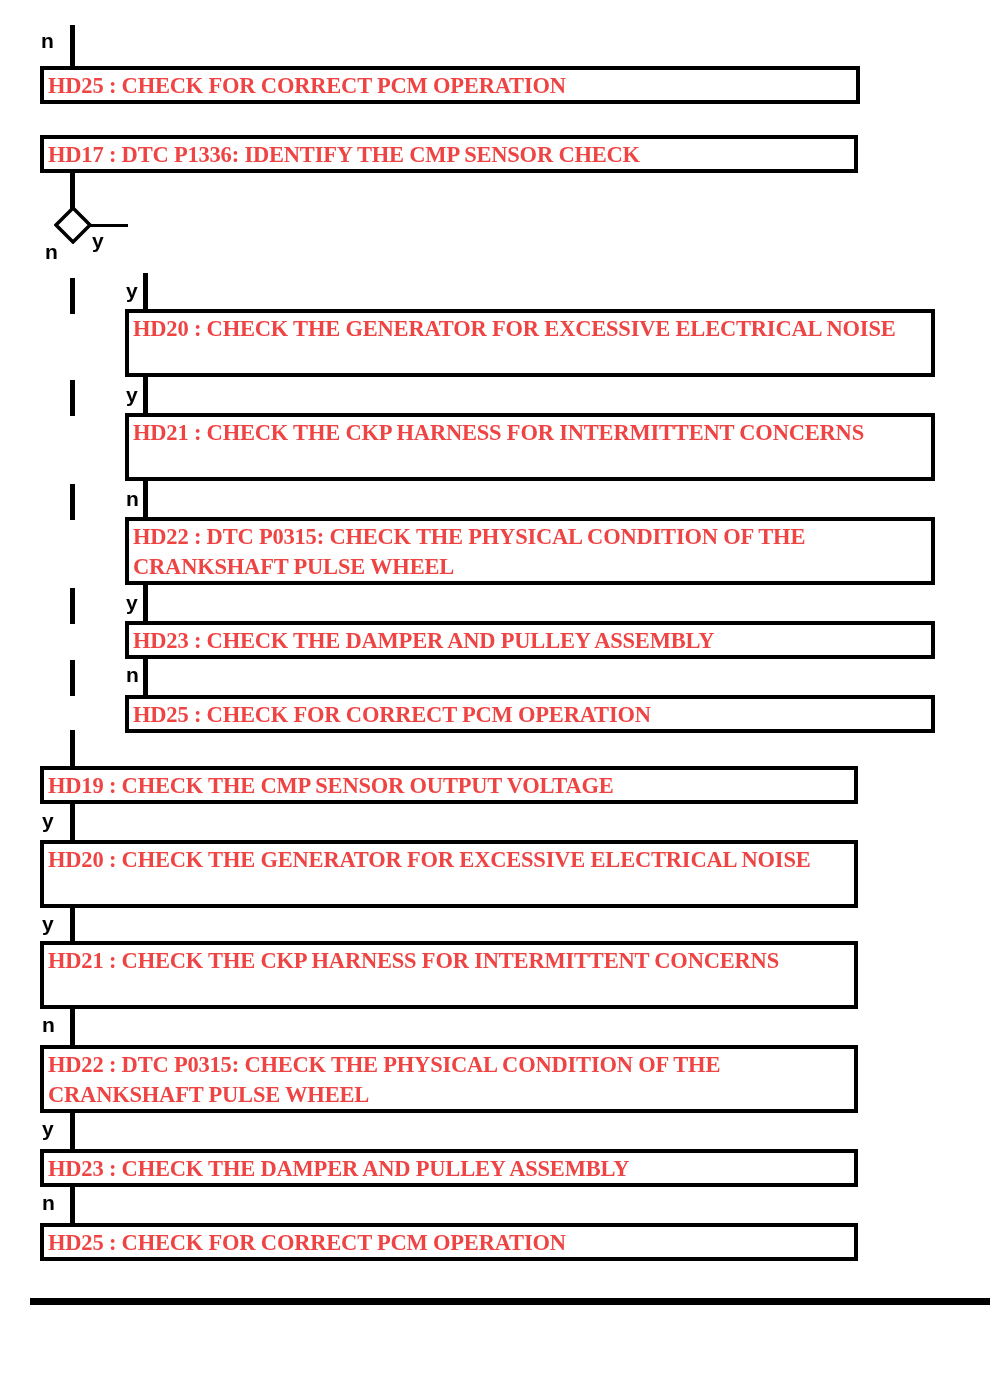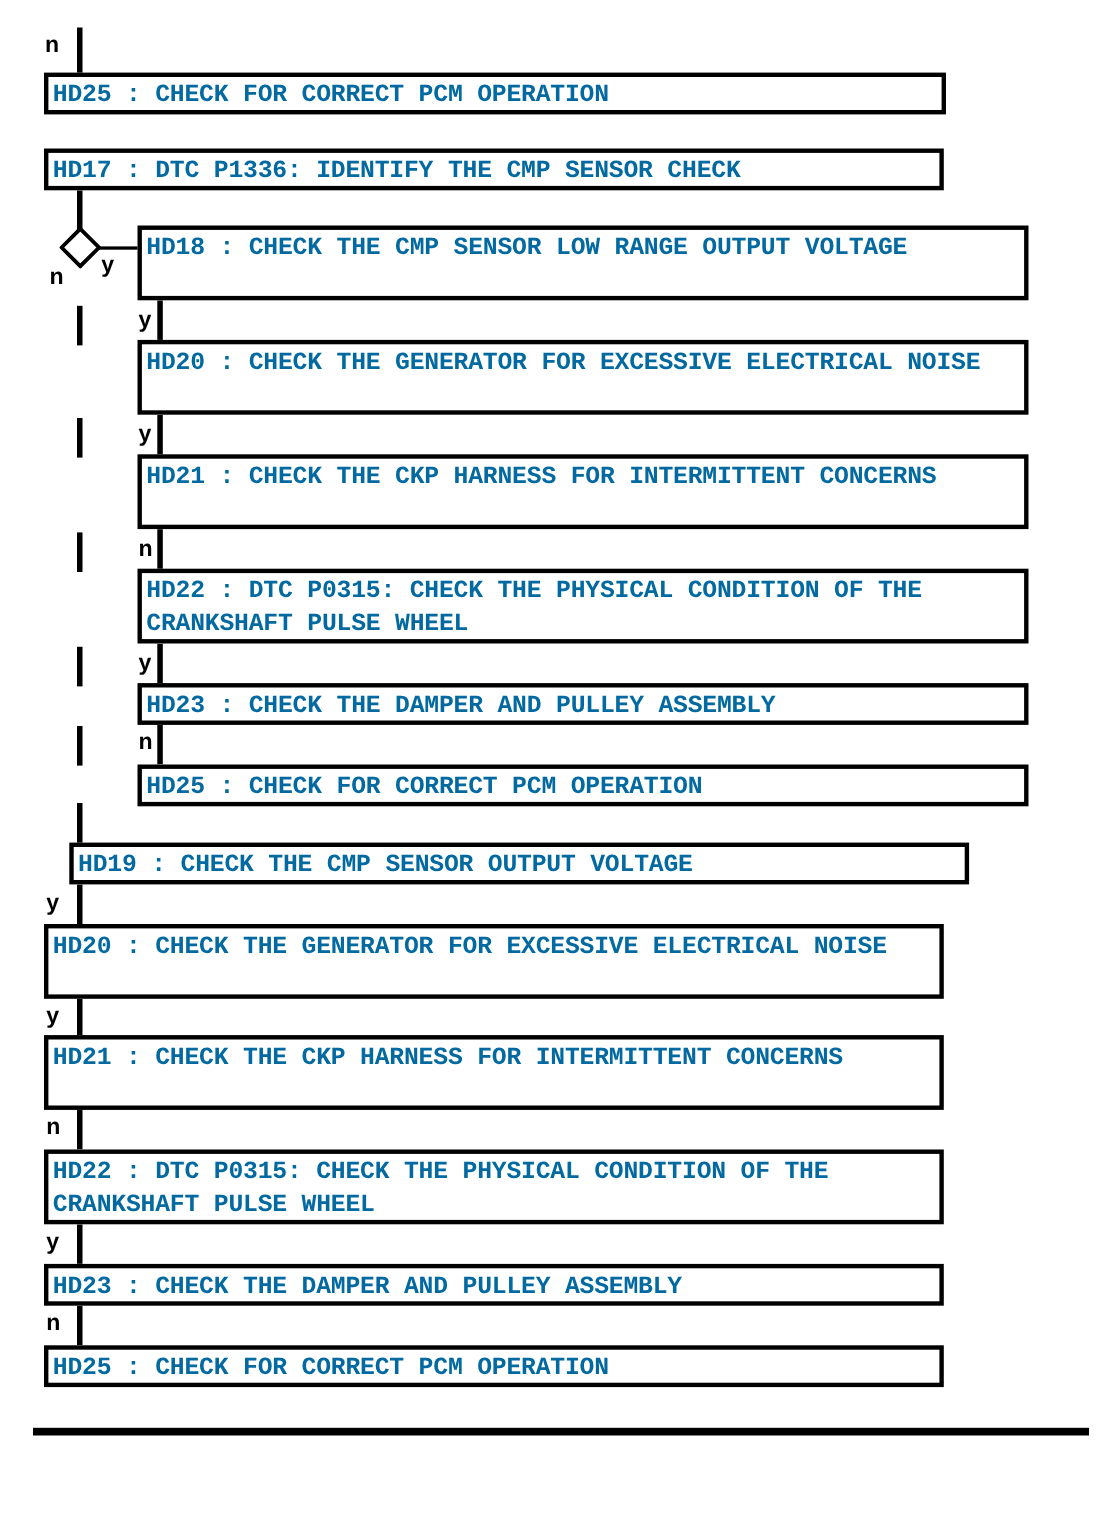--- a/index.html
+++ b/index.html
@@ -16,25 +16,25 @@
     height: 1376px;
     background: #ffffff;
     overflow: hidden;
   }
   
   .node {
     position: absolute;
     box-sizing: border-box;
     border: 4px solid #000000;
     background: #ffffff;
-    font-family: Liberation Mono, monospace;
+    font-family: Liberation Serif, serif;
     font-weight: bold;
     font-size: 22.5px;
     line-height: 30px;
-    color: #0369a1;
+    color: #ef4444;
     letter-spacing: -0.2px;
     padding: 1px 0 1px 4px;
     white-space: pre-line;
     text-align: left;
     z-index: 3;
   }
   
   .vline {
     position: absolute;
     width: 5px;
@@ -95,21 +95,20 @@
 
   <div class="hline" style="left:90px; top:224px; width:38px;"></div>
 
   <div class="vline" style="left:70px; top:278px; height:36px;"></div>
   <div class="vline" style="left:70px; top:380px; height:36px;"></div>
   <div class="vline" style="left:70px; top:484px; height:36px;"></div>
   <div class="vline" style="left:70px; top:588px; height:36px;"></div>
   <div class="vline" style="left:70px; top:660px; height:36px;"></div>
   <div class="vline" style="left:70px; top:730px; height:38px;"></div>
 
-  <div class="node" style="left:125px; top:205px; width:810px; height:68px;">HD18 : CHECK THE CMP SENSOR LOW RANGE OUTPUT VOLTAGE</div>
 
   <div class="vline" style="left:143px; top:273px; height:38px;"></div>
   <div class="elabel" style="left:126px; top:280px;">y</div>
 
   <div class="node" style="left:125px; top:309px; width:810px; height:68px;">HD20 : CHECK THE GENERATOR FOR EXCESSIVE ELECTRICAL NOISE</div>
 
   <div class="vline" style="left:143px; top:377px; height:38px;"></div>
   <div class="elabel" style="left:126px; top:384px;">y</div>
 
   <div class="node" style="left:125px; top:413px; width:810px; height:68px;">HD21 : CHECK THE CKP HARNESS FOR INTERMITTENT CONCERNS</div>
@@ -122,21 +121,21 @@
   <div class="vline" style="left:143px; top:585px; height:38px;"></div>
   <div class="elabel" style="left:126px; top:592px;">y</div>
 
   <div class="node" style="left:125px; top:621px; width:810px; height:38px;">HD23 : CHECK THE DAMPER AND PULLEY ASSEMBLY</div>
 
   <div class="vline" style="left:143px; top:659px; height:36px;"></div>
   <div class="elabel" style="left:126px; top:664px;">n</div>
 
   <div class="node" style="left:125px; top:695px; width:810px; height:38px;">HD25 : CHECK FOR CORRECT PCM OPERATION</div>
 
-  <div class="node" style="left:40px; top:766px; width:818px; height:38px;margin-left:23px;">HD19 : CHECK THE CMP SENSOR OUTPUT VOLTAGE</div>
+  <div class="node" style="left:40px; top:766px; width:818px; height:38px;">HD19 : CHECK THE CMP SENSOR OUTPUT VOLTAGE</div>
 
   <div class="vline" style="left:70px; top:804px; height:36px;"></div>
   <div class="elabel" style="left:42px; top:810px;">y</div>
 
   <div class="node" style="left:40px; top:840px; width:818px; height:68px;">HD20 : CHECK THE GENERATOR FOR EXCESSIVE ELECTRICAL NOISE</div>
 
   <div class="vline" style="left:70px; top:908px; height:36px;"></div>
   <div class="elabel" style="left:42px; top:913px;">y</div>
 
   <div class="node" style="left:40px; top:941px; width:818px; height:68px;">HD21 : CHECK THE CKP HARNESS FOR INTERMITTENT CONCERNS</div>

